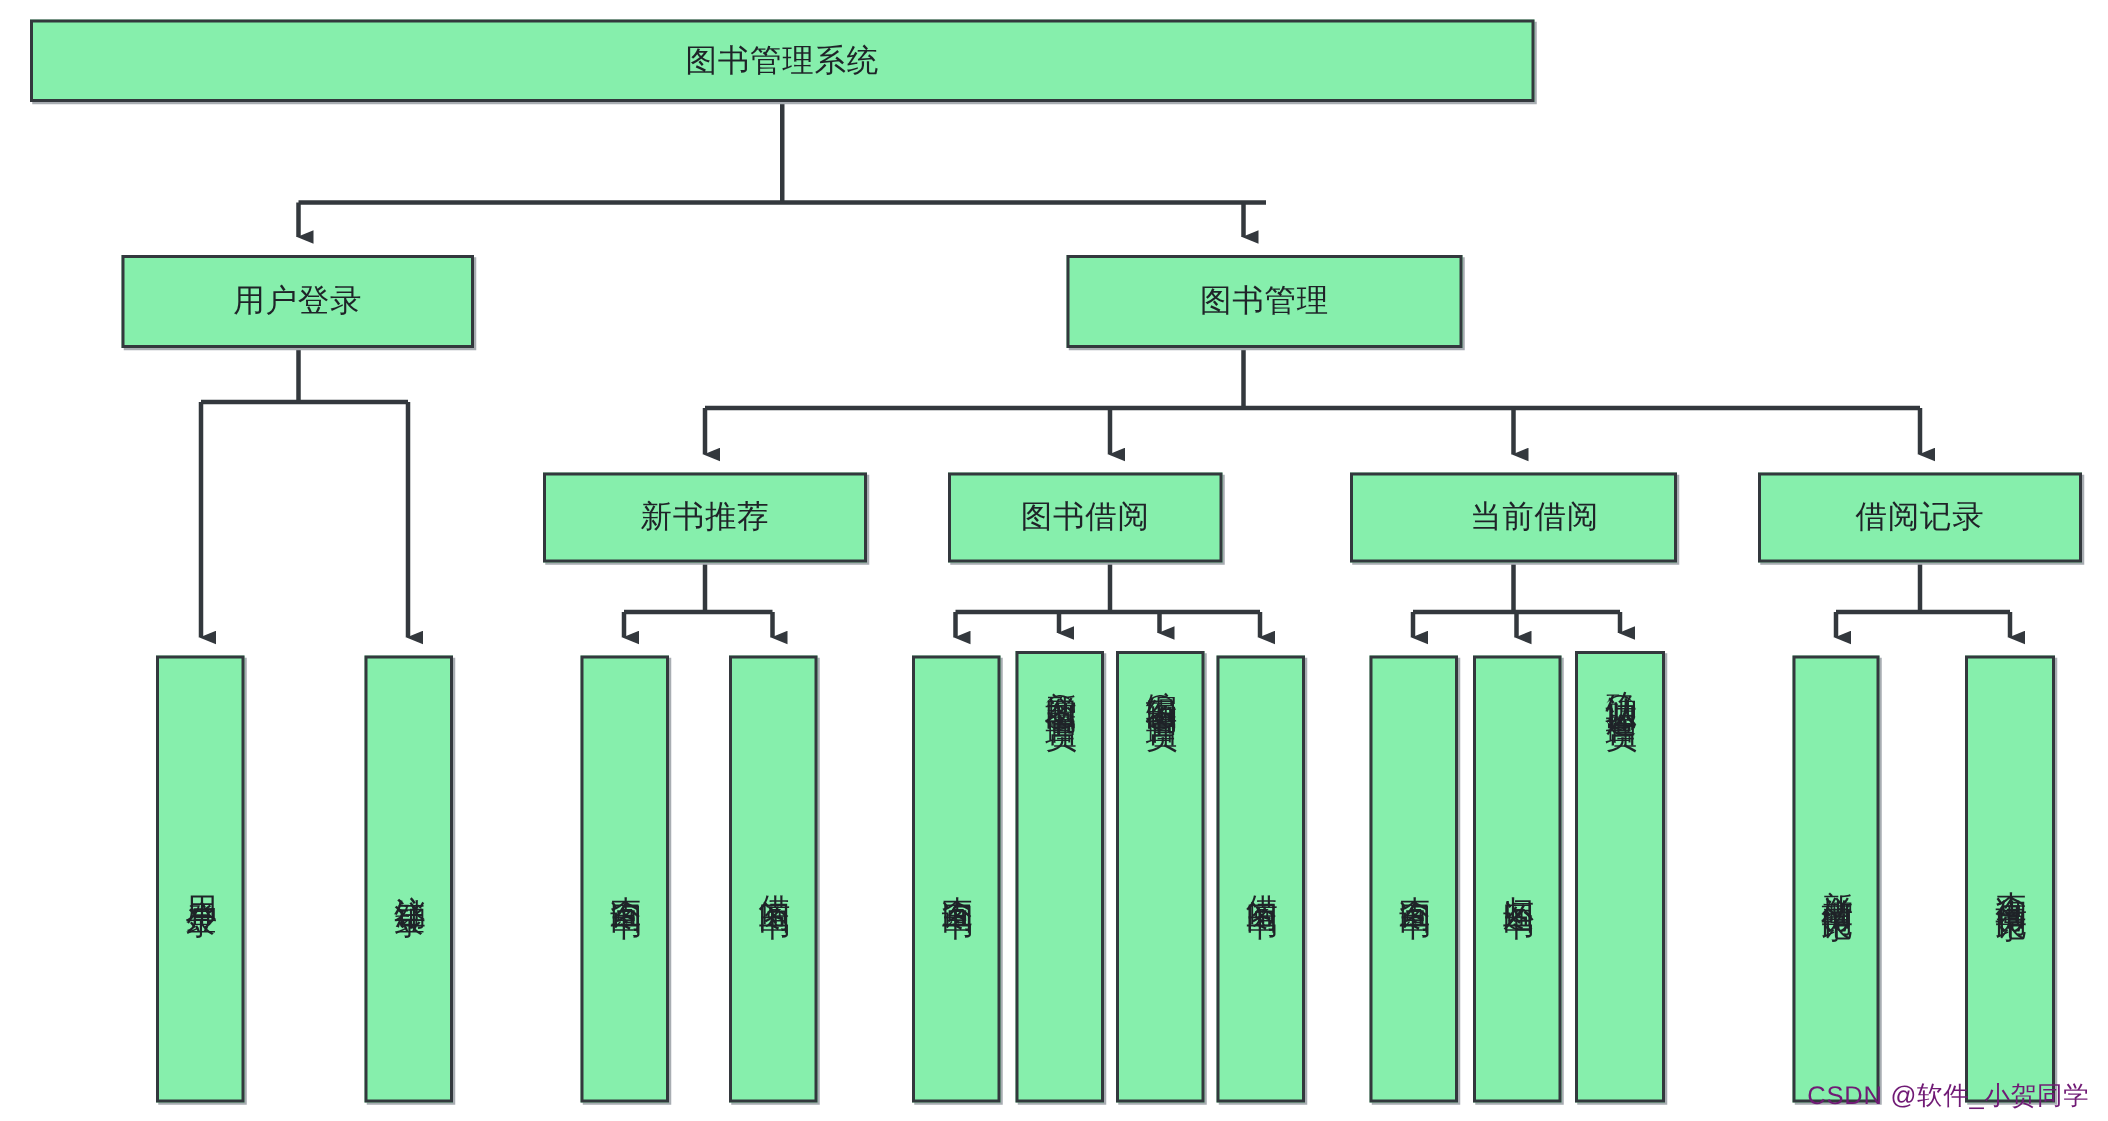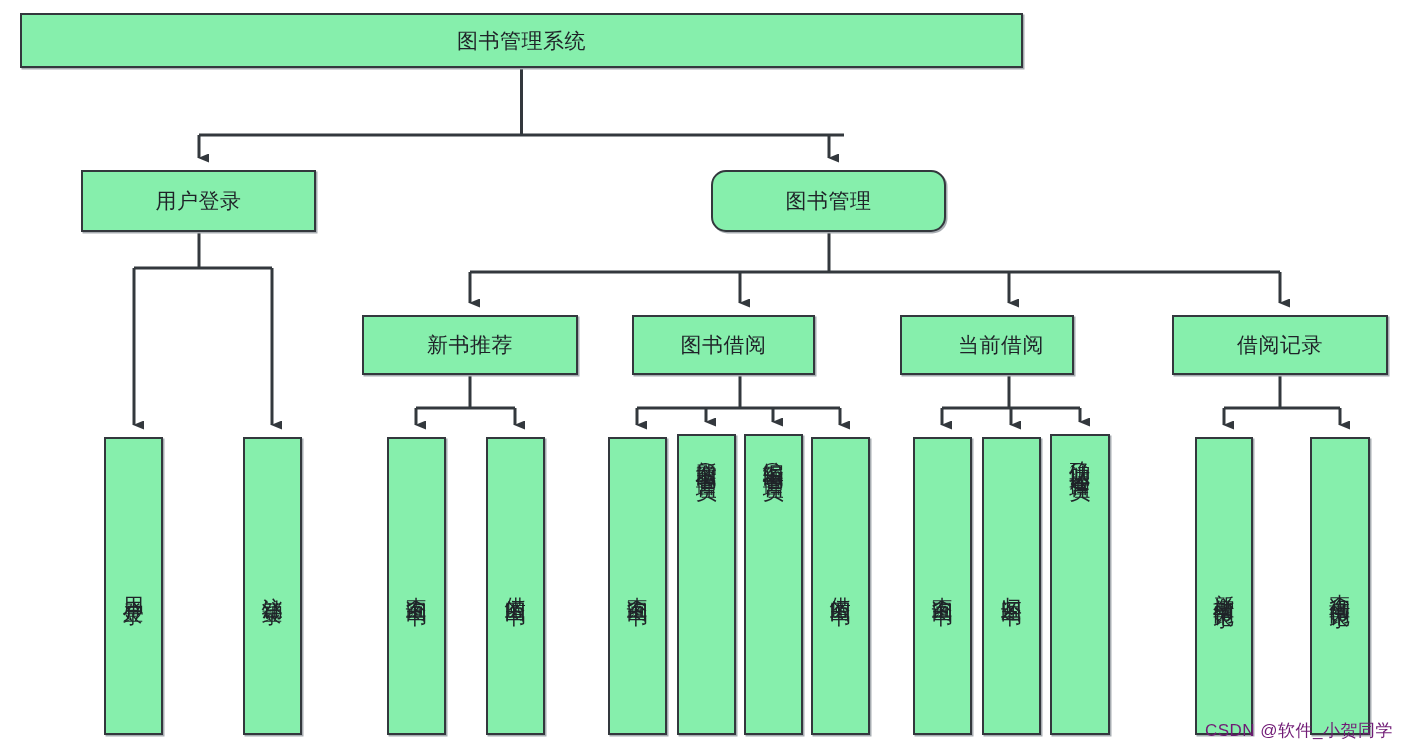--- a/index.html
+++ b/index.html
@@ -128,31 +128,31 @@
     </g>
   </svg>
 
   <div class="node-box" style="left: 20px; top: 13px; width: 1003px; height: 55px;">
     <span class="node-label">图书管理系统</span>
   </div>
 
   <div class="node-box" style="left: 81px; top: 170px; width: 235px; height: 62px;">
     <span class="node-label">用户登录</span>
   </div>
-  <div class="node-box" style="left: 711px; top: 170px; width: 235px; height: 62px; border-radius: 15px;">
+  <div class="node-box" style="left: 711px; top: 170px; width: 264px; height: 62px;">
     <span class="node-label">图书管理</span>
   </div>
 
   <div class="node-box" style="left: 362px; top: 315px; width: 216px; height: 60px;">
     <span class="node-label">新书推荐</span>
   </div>
   <div class="node-box" style="left: 632px; top: 315px; width: 183px; height: 60px;">
     <span class="node-label">图书借阅</span>
   </div>
-  <div class="node-box" style="left: 900px; top: 315px; width: 174px; height: 60px; padding-left: 28px;">
+  <div class="node-box" style="left: 900px; top: 315px; width: 218px; height: 60px; padding-left: 28px;">
     <span class="node-label">当前借阅</span>
   </div>
   <div class="node-box" style="left: 1172px; top: 315px; width: 216px; height: 60px;">
     <span class="node-label">借阅记录</span>
   </div>
 
   <div class="node-box vertical centered" style="left: 104px; top: 437px; width: 59px; height: 298px;">
     <span class="node-label">用户登录</span>
   </div>
   <div class="node-box vertical centered" style="left: 243px; top: 437px; width: 59px; height: 298px;">

